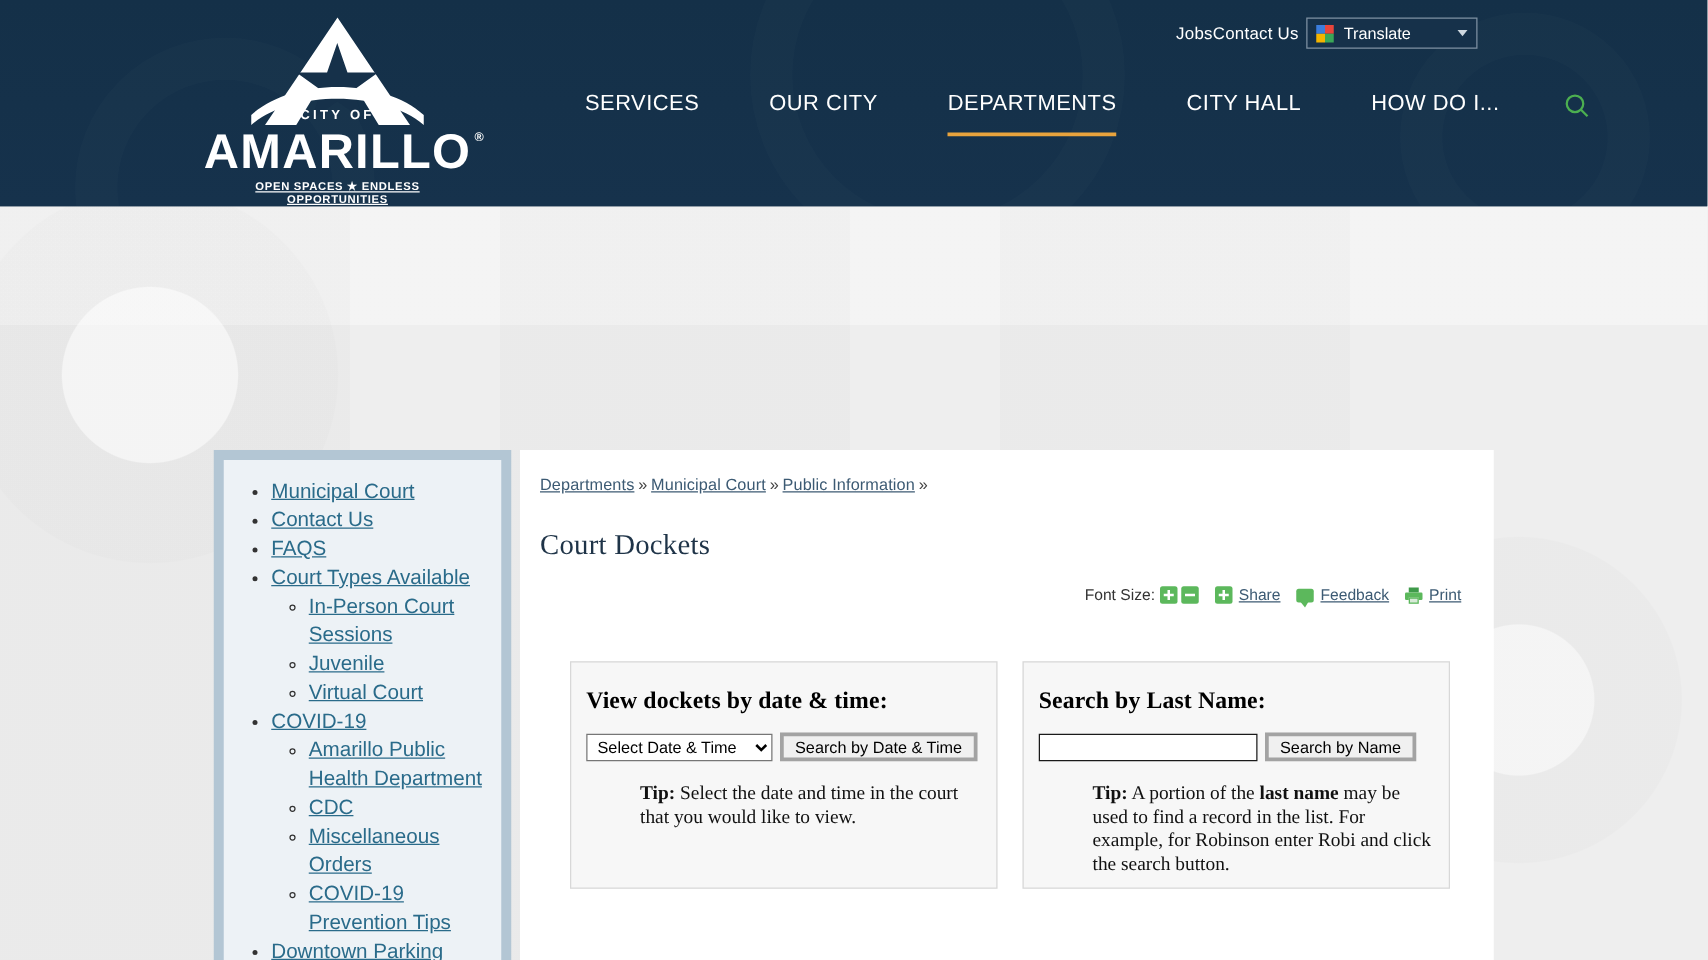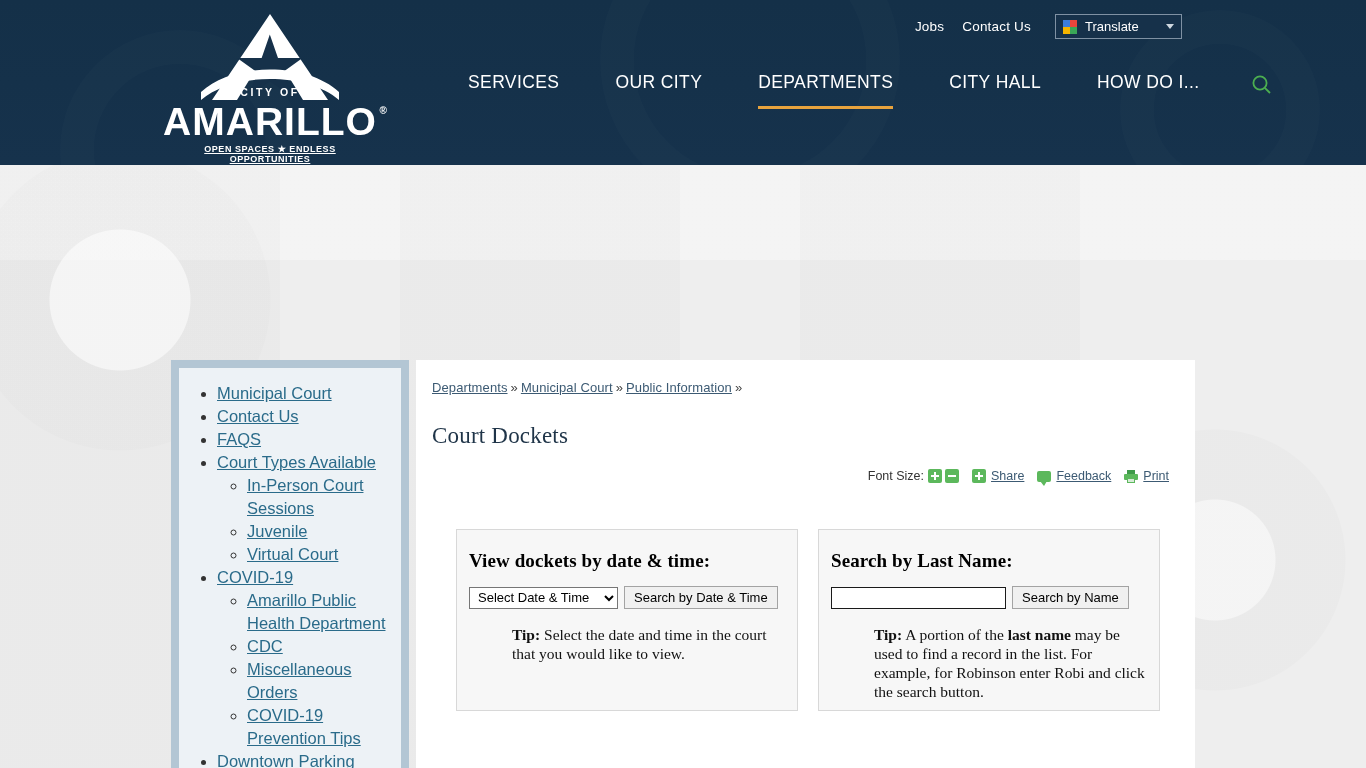--- a/index.html
+++ b/index.html
@@ -58,30 +58,30 @@
   }
   .logo .word sup {
     font-size: 10px; position: absolute; top: 2px; right: -11px; font-weight: 700;
   }
   .logo .tag {
     font-size: 9px; font-weight: 700; letter-spacing: 0.55px; margin-top: 4px;
   }
 
   .utility-bar {
     position: absolute; right: 184px; top: 14px;
-    display: flex; align-items: center; gap: 18px;
+    display: flex; align-items: center; 
   }
   .utility-bar a {
     color: #ffffff; font-size: 13.5px; text-decoration: none; letter-spacing: .2px;
   }
   .translate-widget {
     display: flex; align-items: center; gap: 8px;
     border: 1px solid #7f91a3;
     background: #16314a;
-    height: 25px; width: 127px;
+    height: 25px; width: 137px;
     padding: 0 7px;
     margin-left: 6px;
   }
   .translate-widget .gicon {
     width: 14px; height: 14px; flex: 0 0 14px;
     display: grid; grid-template-columns: 1fr 1fr; grid-template-rows: 1fr 1fr;
   }
   .translate-widget .gicon b { display: block; }
   .translate-widget .gicon b:nth-child(1){ background:#3b7ddd; }
   .translate-widget .gicon b:nth-child(2){ background:#e8453c; }
@@ -212,21 +212,21 @@
     padding: 1px 4px;
   }
   .panel input[type=text] {
     font-family: "Liberation Sans", sans-serif;
     font-size: 13px; height: 22px; width: 175px;
     border: 1px solid #1a1a1a; background: #fff; padding: 1px 3px;
   }
   .panel button {
     font-family: "Liberation Sans", sans-serif;
     font-size: 13px; height: 23px;
-    background: #f0f0f0; border: 1px solid #a3a3a3; color:#000;
+    background: #f0f0f0; border: 3px solid #a3a3a3; color:#000;
     padding: 0 9px; cursor: pointer; white-space: nowrap;
   }
   .panel .tip {
     margin-top: 16px; font-size: 15.5px; line-height: 19px; color:#111;margin-left:43px;
   }
   .panel .tip b { font-weight: 700; }
 </style>
 </head>
 <body>
 

